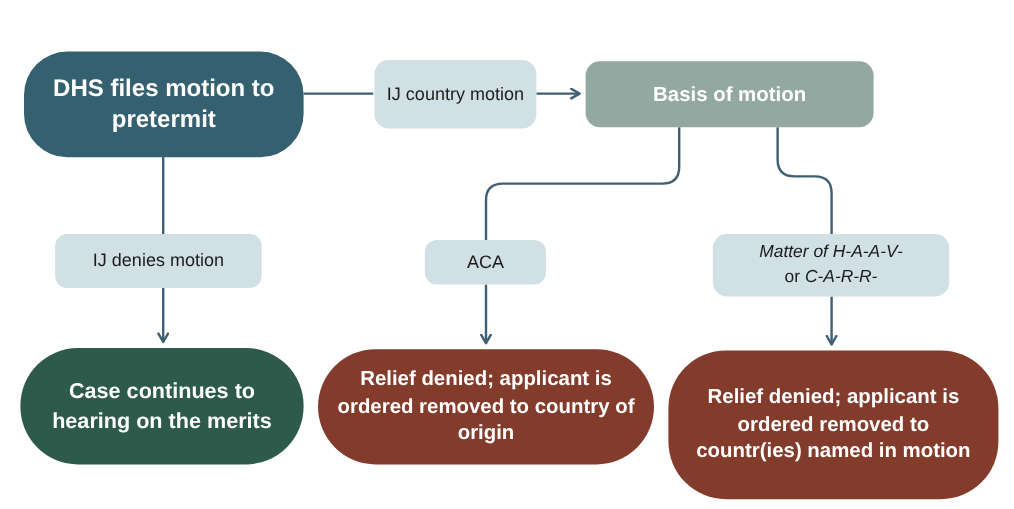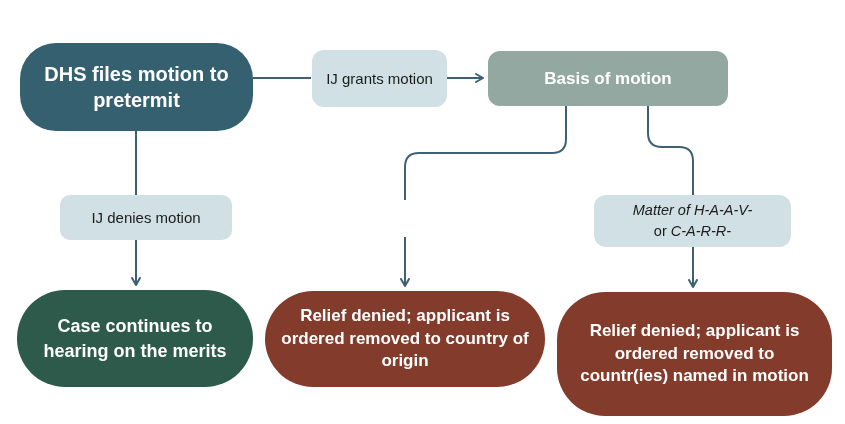--- a/index.html
+++ b/index.html
@@ -112,31 +112,34 @@
     <path d="M405,237 V286" marker-end="url(#arrow)"></path>
     <path d="M648,106 V133 Q648,147 662,147 H679 Q693,147 693,161 V195"></path>
     <path d="M693,247 V287" marker-end="url(#arrow)"></path>
   </svg>
 
   <div class="node pill-teal" style="left:20px;top:43px;width:233px;height:88px;">
     <span class="label">DHS files motion to pretermit</span>
   </div>
 
   <div class="node rect-light" style="left:312px;top:50px;width:135px;height:57px;">
-    <span class="label">IJ grants motion</span>
+    <span class="label">IJ country motion</span>
   </div>
 
   <div class="node rect-sage" style="left:488px;top:51px;width:240px;height:55px;">
     <span class="label">Basis of motion</span>
   </div>
 
-  <div class="node rect-light" style="left:60px;top:195px;width:172px;height:45px;border-radius:10px;">
+  <div class="node rect-light" style="left:46px;top:195px;width:172px;height:45px;border-radius:10px;">
     <span class="label">IJ denies motion</span>
   </div>
 
+  <div class="node rect-light" style="left:354px;top:200px;width:101px;height:37px;border-radius:10px;">
+    <span class="label">ACA</span>
+  </div>
 
   <div class="node pill-green" style="left:17px;top:290px;width:236px;height:97px;">
     <span class="label">Case continues to hearing on the merits</span>
   </div>
 
   <div class="node rect-light matter" style="left:594px;top:195px;width:197px;height:52px;">
     <span class="label"><em>Matter of H-A-A-V-</em><br><span>or</span> <em>C-A-R-R-</em></span>
   </div>
 
   <div class="node pill-red" style="left:265px;top:291px;width:280px;height:96px;justify-content:flex-end;">

